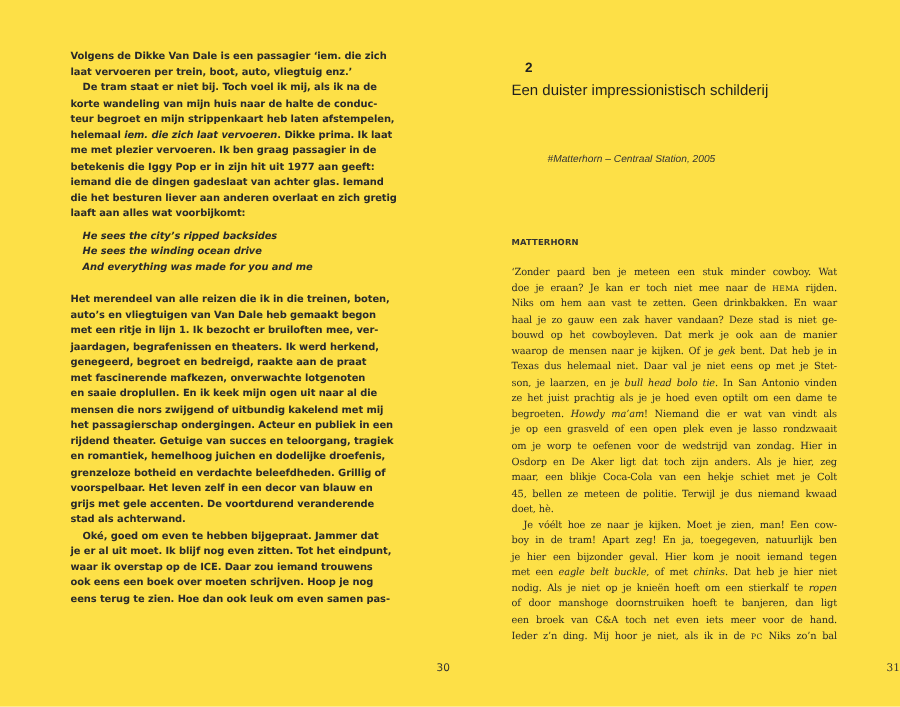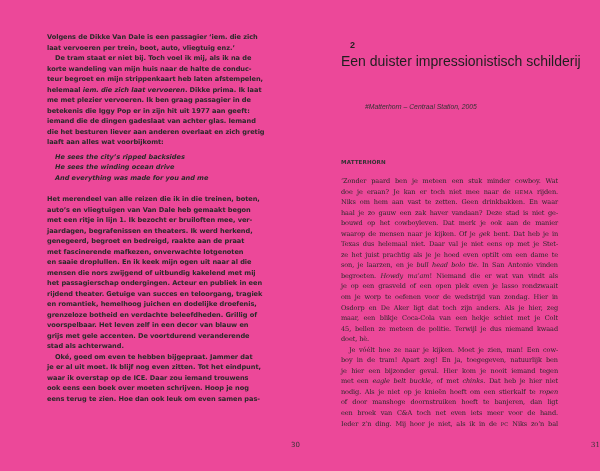--- a/index.html
+++ b/index.html
@@ -1,17 +1,17 @@
 <!DOCTYPE html>
 <html><head>
 <meta charset="utf-8">
 <style>
   html, body { margin: 0; padding: 0; background: #ffffff; }
   body { width: 600px; height: 471px; position: relative; overflow: hidden; }
-  .spread { position: absolute; left: 0; top: 0; width: 600px; height: 471px; background: #ec4899; }
+  .spread { position: absolute; left: 0; top: 0; width: 600px; height: 471px; background: #fde047; }
   .page { position: absolute; top: 0; height: 471px; width: 300px; }
   .page.left { left: 0; }
   .page.right { left: 300px; }
 
   
   .left .body {
     position: absolute; left: 47px; top: 32px; width: 210px;
     font-family: "DejaVu Sans", sans-serif;
     font-size: 6.6px; line-height: 10.5px; color: #2a2a2a;
     font-weight: 600; letter-spacing: -0.05px;
@@ -28,21 +28,21 @@
   .right .pagenum { font-family: "DejaVu Serif", serif; left: 0; }
 
   
   .chapter-number {
     position: absolute; left: 350px; top: 40px;
     font-family: "Liberation Sans", sans-serif; font-weight: 700;
     font-size: 9px; color: #222;
   }
   .chapter-title {
     position: absolute; left: 341px; top: 52px; width: 240px;
-    font-family: "Liberation Sans", sans-serif; font-size: 14px;
+    font-family: "Liberation Sans", sans-serif; font-size: 10px;
     line-height: 18px; color: #1f1f1f;
   }
   .chapter-sub {
     position: absolute; left: 341px; top: 103px;
     font-family: Liberation Sans, sans-serif; font-style: italic;
     font-size: 6.8px; color: #333; white-space: nowrap; margin-left: 24px;
   }
   .section-label {
     position: absolute; left: 341px; top: 159px;
     font-family: "DejaVu Sans", sans-serif; font-weight: 700;
@@ -124,22 +124,22 @@
   <div class="section-label">MATTERHORN</div>
   <div class="page right" style="pointer-events:none">
     <div class="body" style="left:41px" id="right-body">
         <div class="line"><span>‘Zonder paard ben je meteen een stuk minder cowboy. Wat</span></div>
         <div class="line"><span>doe je eraan? Je kan er toch niet mee naar de </span><span class="sc">hema</span><span> rijden.</span></div>
         <div class="line"><span>Niks om hem aan vast te zetten. Geen drinkbakken. En waar</span></div>
         <div class="line"><span>haal je zo gauw een zak haver vandaan? Deze stad is niet ge-</span></div>
         <div class="line"><span>bouwd op het cowboyleven. Dat merk je ook aan de manier</span></div>
         <div class="line"><span>waarop de mensen naar je kijken. Of je </span><span class="it">gek</span><span> bent. Dat heb je in</span></div>
         <div class="line"><span>Texas dus helemaal niet. Daar val je niet eens op met je Stet-</span></div>
+        <div class="line"><span>son, je laarzen, en je </span><span class="it">bull head bolo tie</span><span>. In San Antonio vinden</span></div>
         <div class="line"><span>ze het juist prachtig als je je hoed even optilt om een dame te</span></div>
-        <div class="line"><span>son, je laarzen, en je </span><span class="it">bull head bolo tie</span><span>. In San Antonio vinden</span></div>
         <div class="line"><span>begroeten. </span><span class="it">Howdy ma’am</span><span>! Niemand die er wat van vindt als</span></div>
         <div class="line"><span>je op een grasveld of een open plek even je lasso rondzwaait</span></div>
         <div class="line"><span>om je worp te oefenen voor de wedstrijd van zondag. Hier in</span></div>
         <div class="line"><span>Osdorp en De Aker ligt dat toch zijn anders. Als je hier, zeg</span></div>
         <div class="line"><span>maar, een blikje Coca-Cola van een hekje schiet met je Colt</span></div>
         <div class="line"><span>45, bellen ze meteen de politie. Terwijl je dus niemand kwaad</span></div>
         <div class="line last"><span>doet, hè.</span></div>
         <div class="line indent"><span>Je vóélt hoe ze naar je kijken. Moet je zien, man! Een cow-</span></div>
         <div class="line"><span>boy in de tram! Apart zeg! En ja, toegegeven, natuurlijk ben</span></div>
         <div class="line"><span>je hier een bijzonder geval. Hier kom je nooit iemand tegen</span></div>

